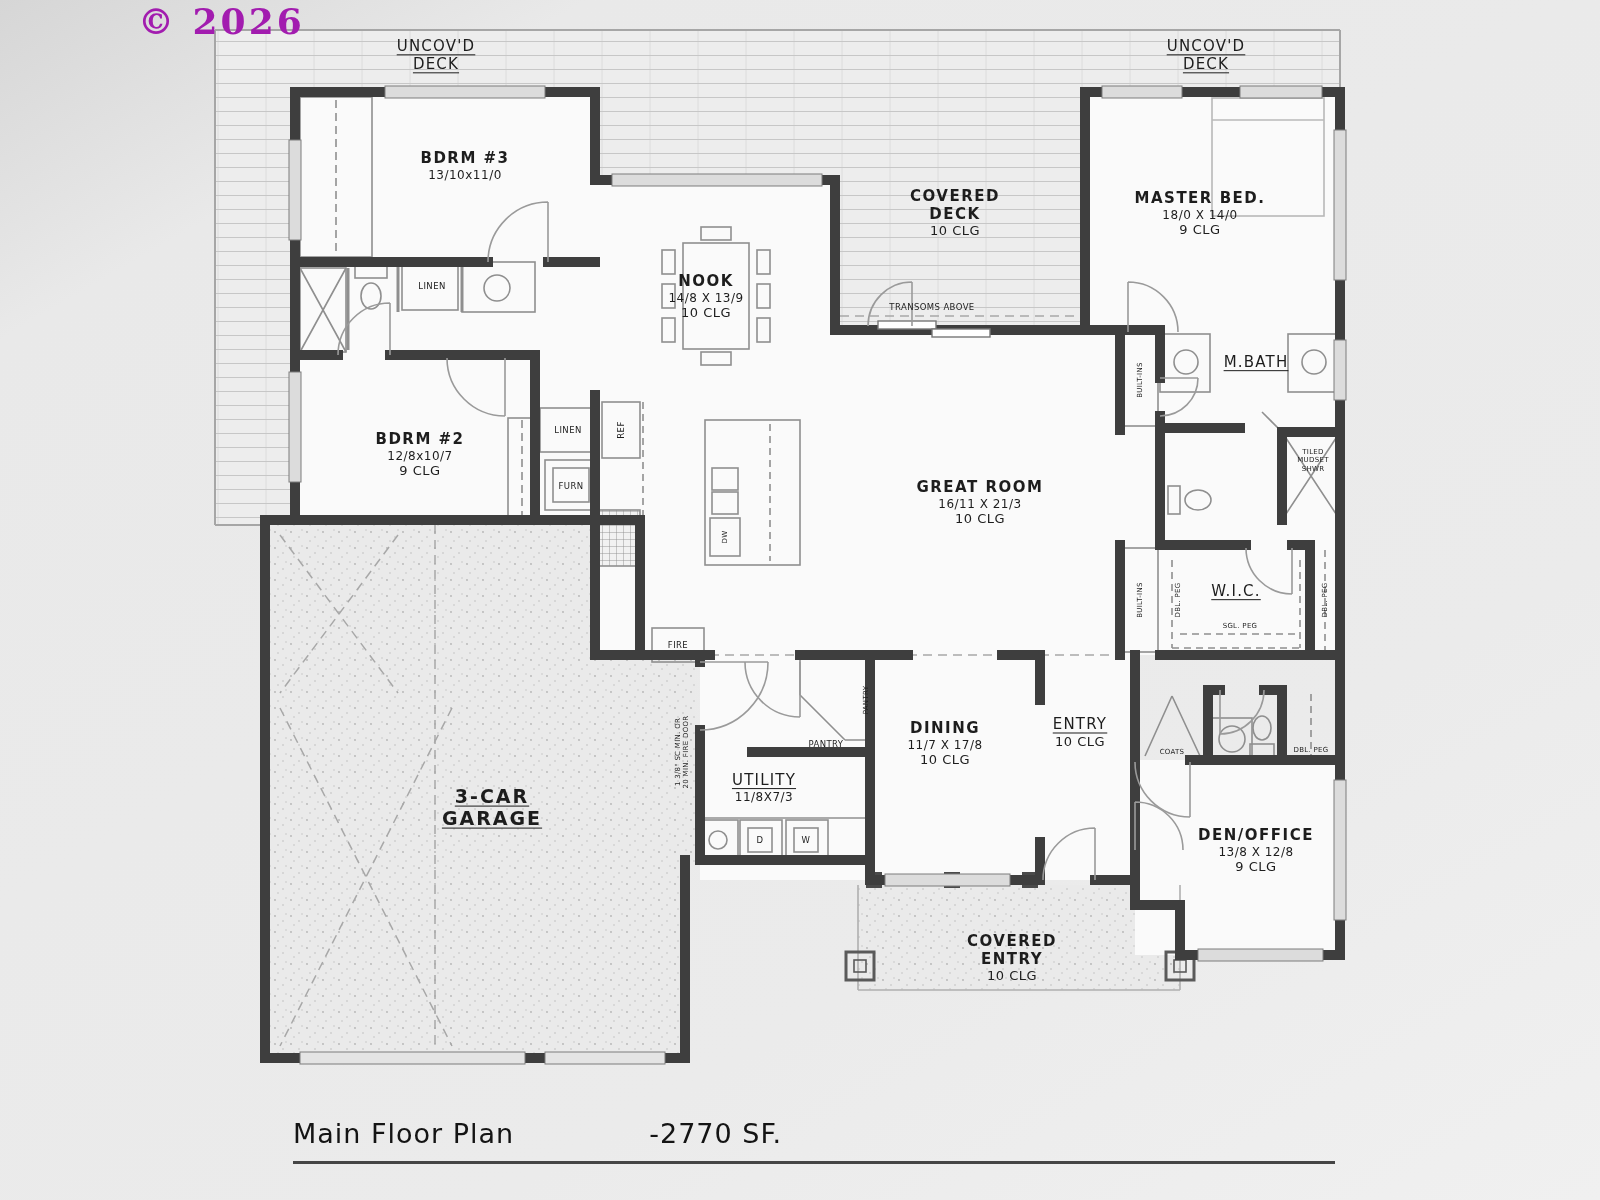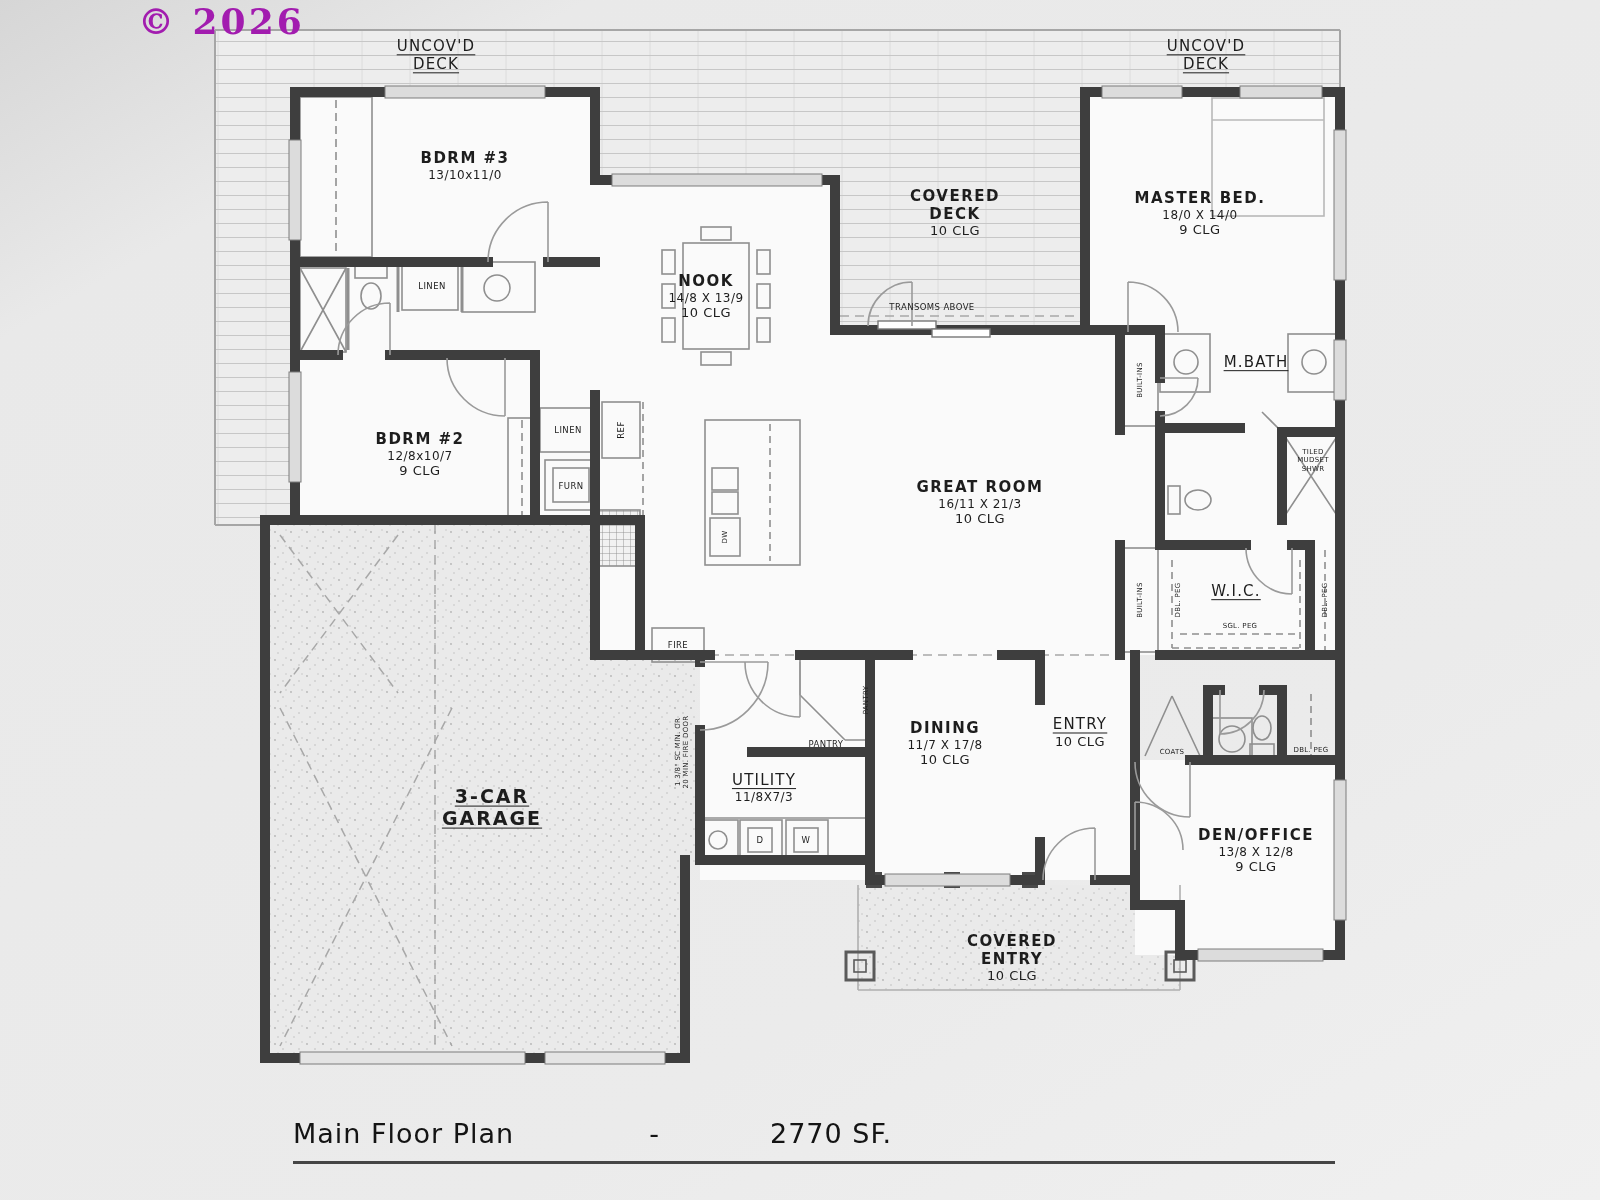--- a/index.html
+++ b/index.html
@@ -343,14 +343,14 @@
 
 <div class="lbl col" style="left:1012px;top:958px">
   <div class="rn">COVERED</div>
   <div class="rn">ENTRY</div>
   <div class="clg">10 CLG</div>
 </div>
 
 <div class="title-row">
   <span>Main Floor Plan</span>
   <span style="margin-left:135px">-</span>
-  <span style="margin-left:110px">2770 SF.</span>
+  <span style="">2770 SF.</span>
 </div>
 
 </body></html>

